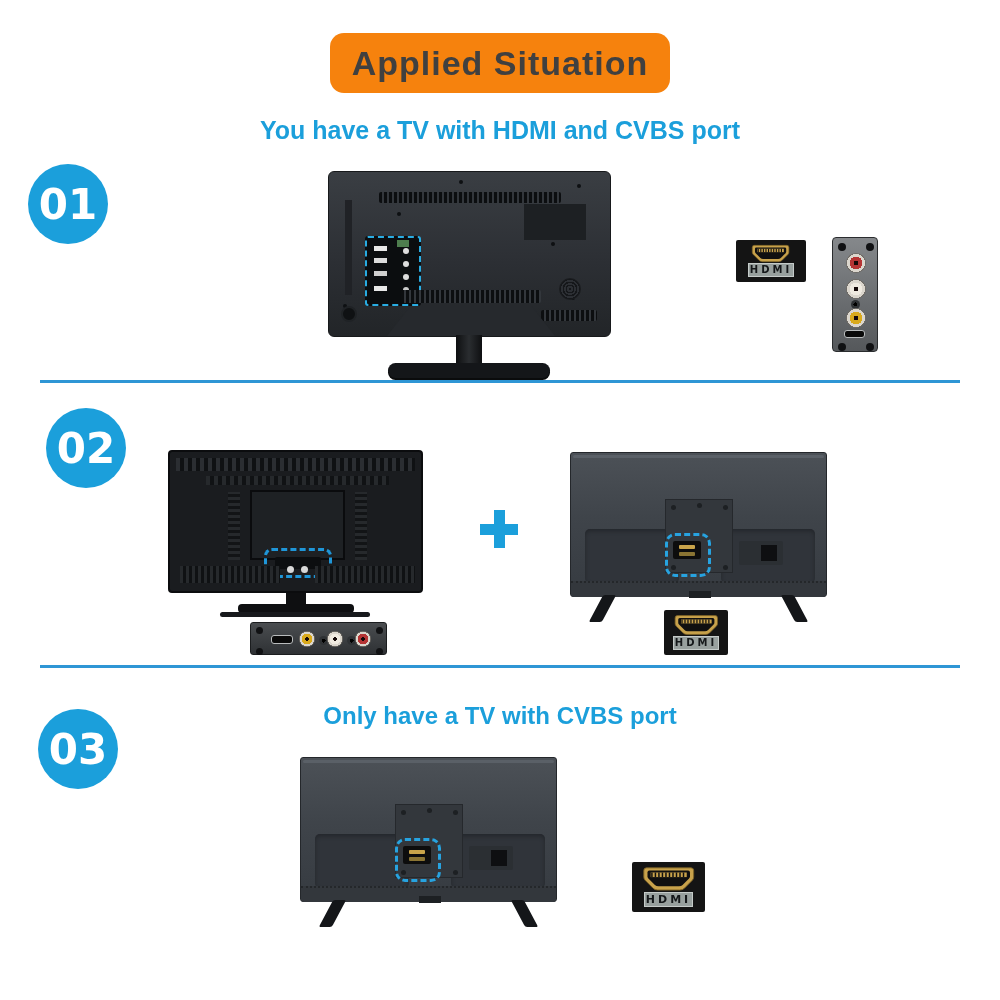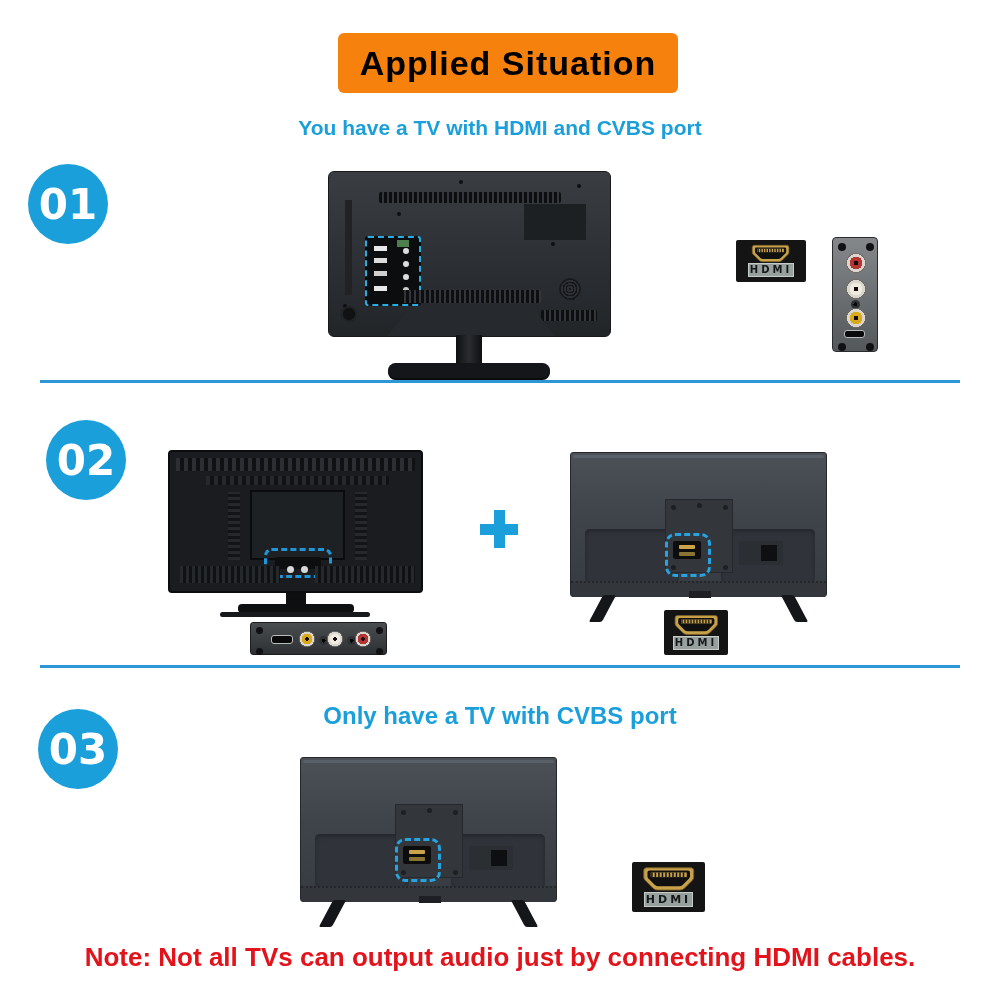--- a/index.html
+++ b/index.html
@@ -8,31 +8,31 @@
     --orange:#F6820D;
     --red:#E2131B;
     --dash:#29ACE2;
   }
   *{box-sizing:border-box;margin:0;padding:0;}
   body{font-family:"Liberation Sans",sans-serif;background:#fff;}
   #canvas{position:relative;width:1000px;height:1000px;background:#fff;overflow:hidden;}
 
   
   .badge{position:absolute;left:330px;top:33px;width:340px;height:60px;background:var(--orange);
-    border-radius:6px;color:#000000;font-size:34px;font-weight:bold;display:flex;align-items:center;justify-content:center;letter-spacing:1px;margin-left:8px;}
+    border-radius:14px;color:#404040;font-size:34px;font-weight:bold;display:flex;align-items:center;justify-content:center;letter-spacing:1px;}
   .sec-heading{position:absolute;left:0;width:1000px;text-align:center;color:var(--blue);font-weight:bold;}
-  .h1{top:116px;font-size:21px;}
+  .h1{top:116px;font-size:25px;}
   .h2{top:411px;font-size:24px;}
   .h3{top:702px;font-size:24px;}
   .note{position:absolute;left:0;top:942px;width:1000px;text-align:center;color:var(--red);font-size:26px;font-weight:bold;}
 
   .num-circle{position:absolute;width:80px;height:80px;border-radius:50%;background:var(--blue);
     color:#fff;font-size:42px;font-weight:bold;display:flex;align-items:center;justify-content:center;font-family:"DejaVu Sans",sans-serif;}
   .c1{left:28px;top:164px;}
-  .c2{left:46px;top:420px;}
+  .c2{left:46px;top:408px;}
   .c3{left:38px;top:709px;}
 
   .divider{position:absolute;left:40px;width:920px;height:3px;background:var(--divider);}
   .d1{top:380px;}
   .d2{top:665px;}
 
   
   .plus{position:absolute;left:480px;top:510px;width:38px;height:38px;}
   .plus .ph{position:absolute;left:0;top:14px;width:38px;height:11px;background:var(--blue);}
   .plus .pv{position:absolute;left:14px;top:0;width:11px;height:38px;background:var(--blue);}
@@ -296,15 +296,14 @@
   <div class="hdmi-img hi3">
     <svg viewBox="0 0 60 28">
       <path d="M6 2 H54 Q57 2 57 5 V12 Q57 14 55.5 15.5 L47 24 Q45 26 42 26 H18 Q15 26 13 24 L4.5 15.5 Q3 14 3 12 V5 Q3 2 6 2 Z" fill="#c8a24b" stroke="#7a5f24" stroke-width="1"></path>
       <path d="M9 5 H51 Q53 5 53 7 V11 Q53 12.5 52 13.5 L45 20.5 Q43.5 22 41 22 H19 Q16.5 22 15 20.5 L8 13.5 Q7 12.5 7 11 V7 Q7 5 9 5 Z" fill="#101010"></path>
       <rect x="10.5" y="7" width="39" height="5" fill="#c8a24b"></rect>
       <line x1="11" y1="9.5" x2="49" y2="9.5" stroke="#101010" stroke-width="5" stroke-dasharray="1.6 2.2"></line>
     </svg>
     <div class="hdmi-tag">HDMI</div>
   </div>
 
-  <div class="note">Note: Not all TVs can output audio just by connecting HDMI cables.</div>
 
 </div>
 
 </body></html>

